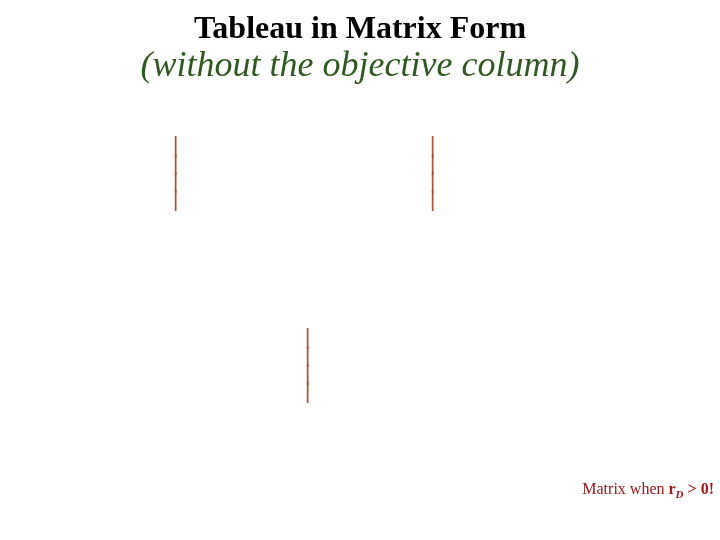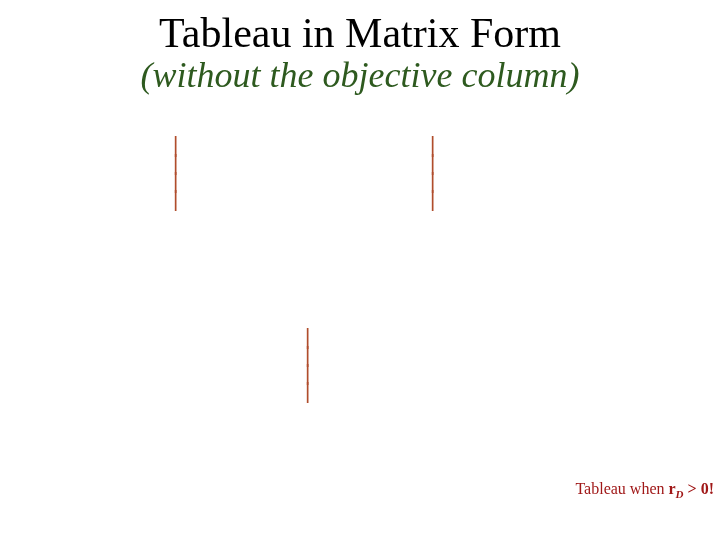--- a/index.html
+++ b/index.html
@@ -17,22 +17,22 @@
     height: 540px;
   }
   .title-block {
     position: absolute;
     top: 10px;
     left: 0;
     width: 720px;
     text-align: center;
   }
   .title-line1 {
-    font-size: 42px;
-    font-weight: normal;
+    font-size: 32px;
+    font-weight: bold;
     color: #000000;
     line-height: 1.1;
   }
   .title-line2 {
     font-size: 36px;
     color: #2e5a1f;
     line-height: 1.1;
     font-style: italic;
   }
   .dashes {
@@ -89,16 +89,16 @@
   </div>
 
   <div class="dashes dashes-c">
     <span>|</span>
     <span>|</span>
     <span>|</span>
     <span>|</span>
   </div>
 
   <div class="footer-note">
-    <span>Tableau when </span><span class="bold">r</span><span class="bold sub">D</span><span class="bold"> &gt; 0!</span>
+    <span>Matrix when </span><span class="bold">r</span><span class="bold sub">D</span><span class="bold"> &gt; 0!</span>
   </div>
 
 </div>
 
 </body></html>

